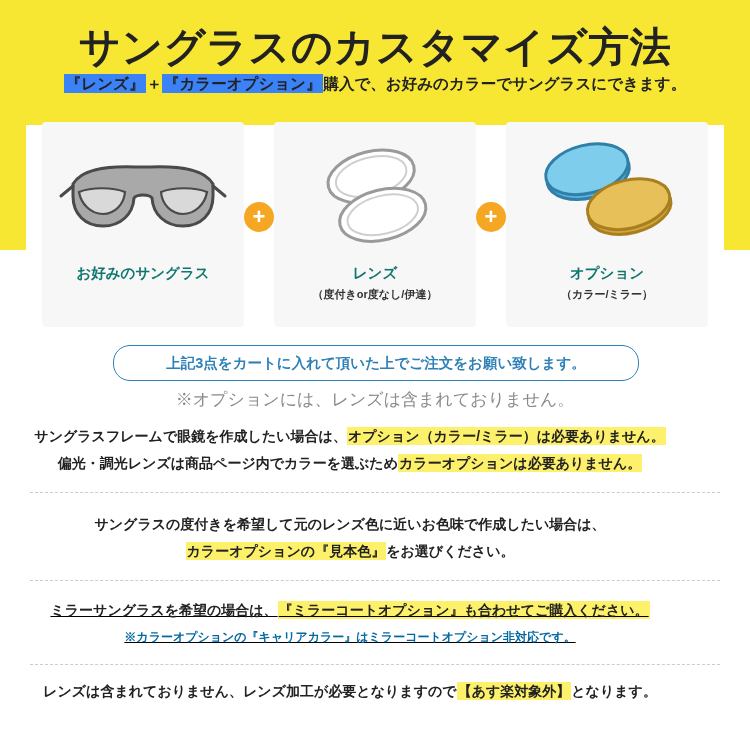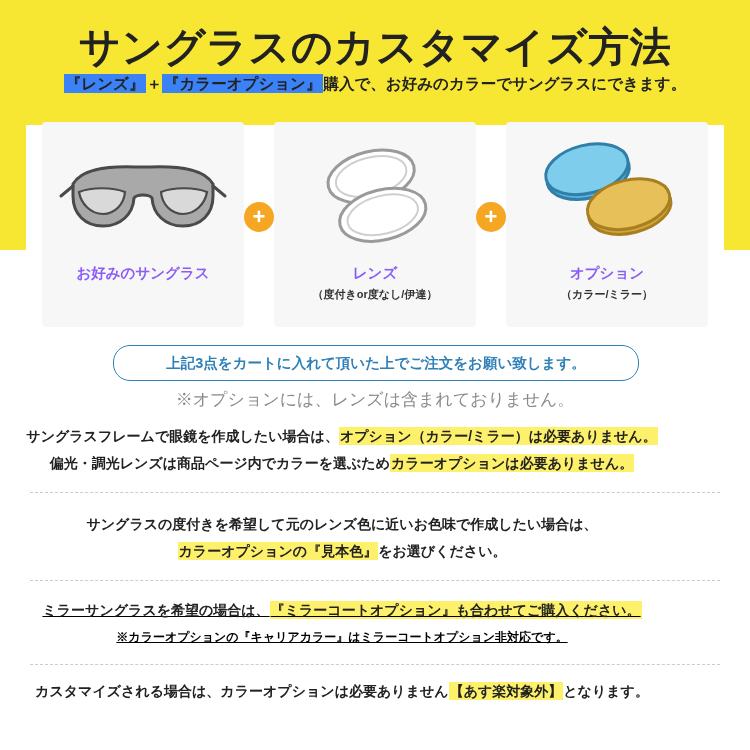--- a/index.html
+++ b/index.html
@@ -105,21 +105,21 @@
     height: 130px;
   }
   .card-label {
     position: absolute;
     top: 142px;
     left: 0;
     width: 202px;
     text-align: center;
     font-size: 14.5px;
     font-weight: bold;
-    color: #8b5cf6;
+    color: #0f766e;
   }
   .card-sub {
     position: absolute;
     top: 165px;
     left: 0;
     width: 202px;
     text-align: center;
     font-size: 11px;
     font-weight: bold;
     color: #333333;
@@ -166,34 +166,34 @@
   
   .divider {
     position: absolute;
     left: 30px;
     width: 690px;
     border-top: 1px dashed #cccccc;
   }
 
   .row {
     position: absolute;
-    left: 8px;
+    left: 16px;
     width: 668px;
     text-align: center;
   }
   .line {
     font-size: 14px;
     font-weight: bold;
     color: #222222;
     line-height: 27px;
   }
   .line.small {
     font-size: 12px;
     font-weight: bold;
-    color: #000000;
+    color: #0369a1;
   }
   .hl {
     background: #fdf06a;
     padding: 1px 1px;
   }
 </style>
 </head>
 <body>
 
 <div class="page">
@@ -296,17 +296,17 @@
     </div>
     <div class="line small">
       <span>※カラーオプションの『キャリアカラー』はミラーコートオプション非対応です。</span>
     </div>
   </div>
 
   <div class="divider" style="top:664px;"></div>
 
   <div class="row" style="top:678px;">
     <div class="line">
-      <span>カスタマイズされる場合は、カラーオプションは必要ありません</span><span class="hl">【あす楽対象外】</span><span>となります。</span>
+      <span>レンズは含まれておりません、レンズ加工が必要となりますので</span><span class="hl">【あす楽対象外】</span><span>となります。</span>
     </div>
   </div>
 
 </div>
 
 </body></html>

